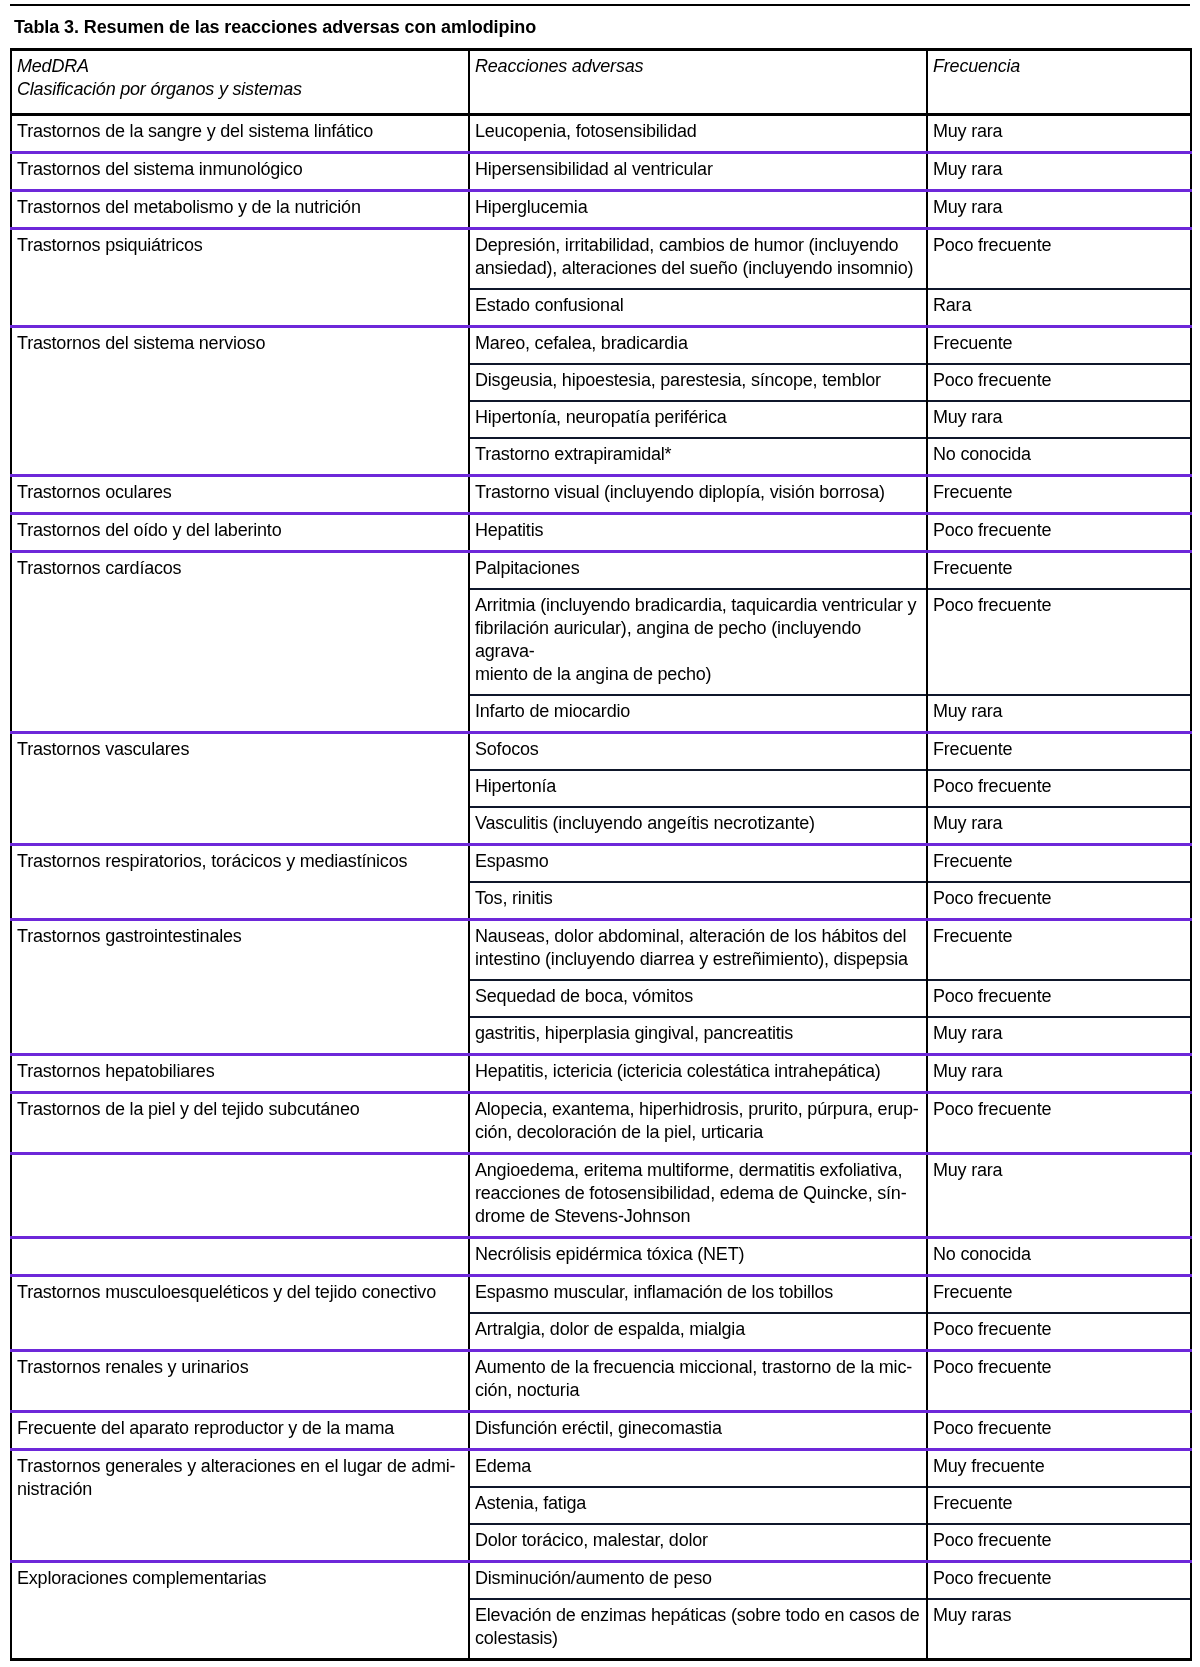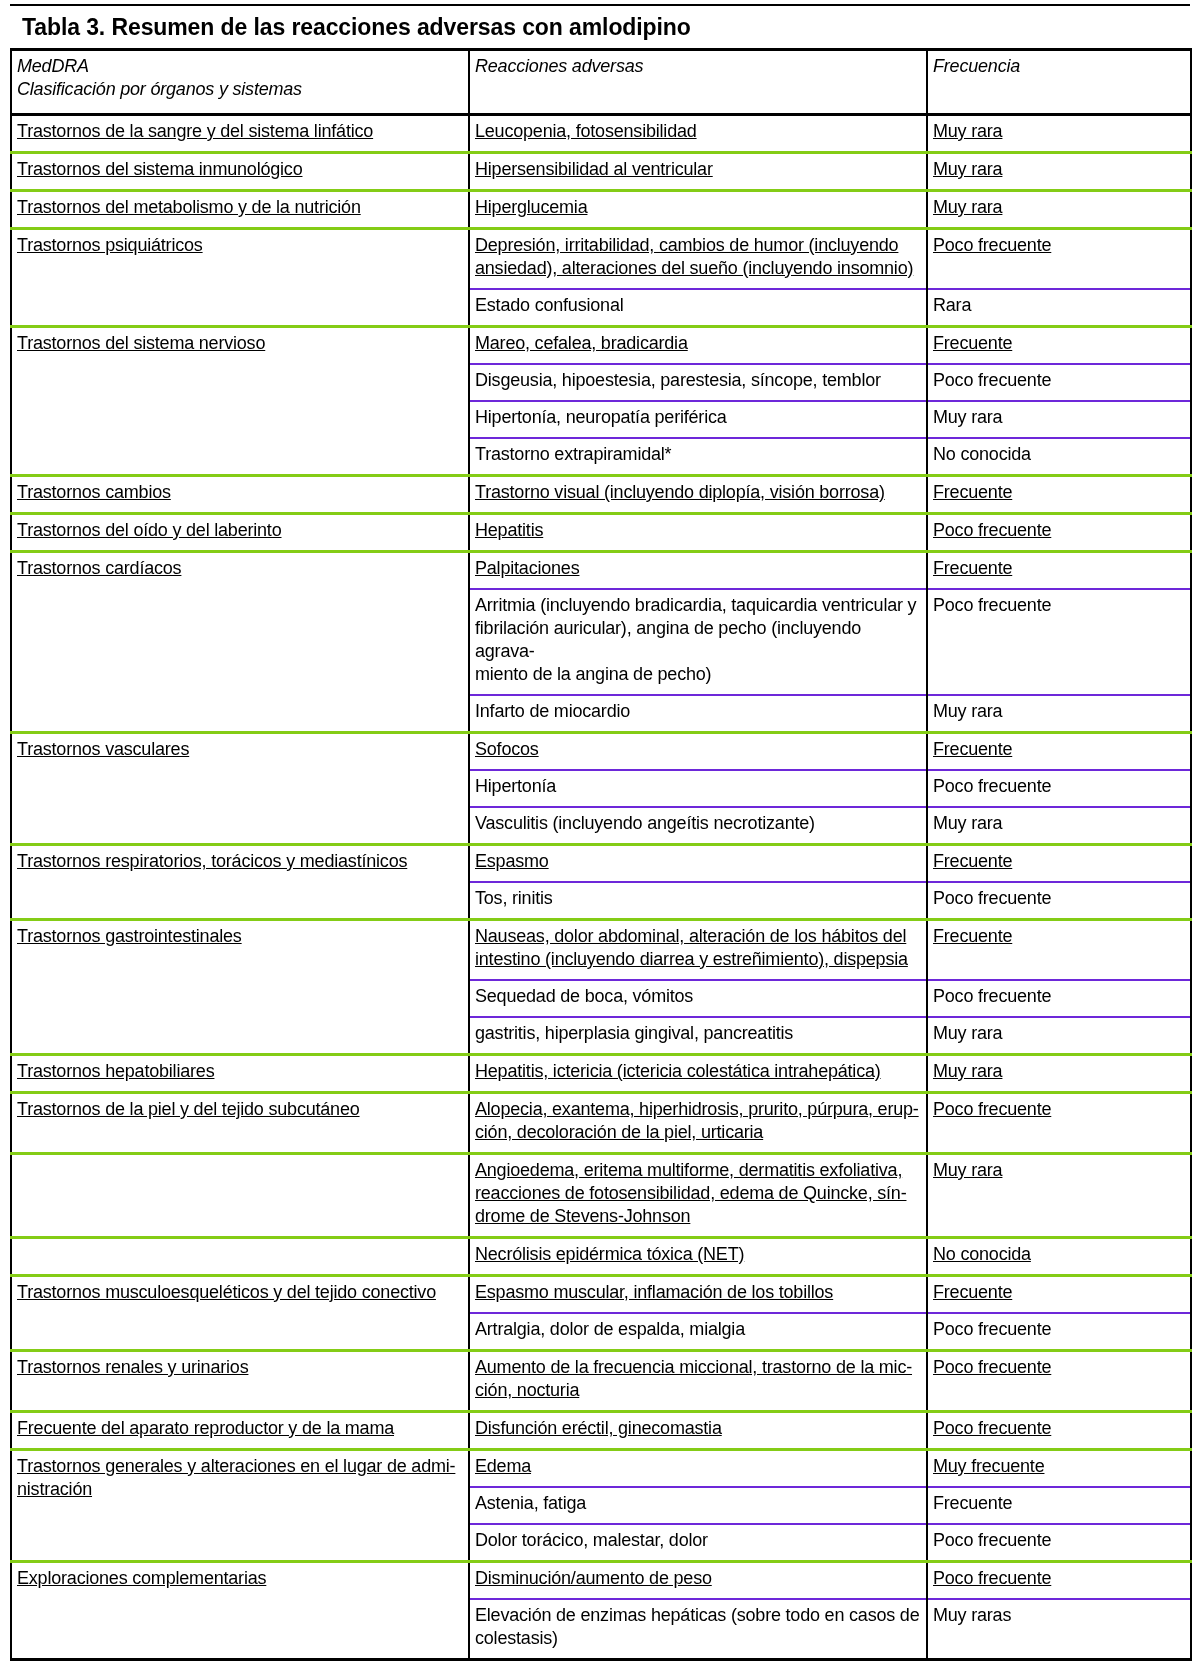--- a/index.html
+++ b/index.html
@@ -14,25 +14,25 @@
     box-sizing: border-box;
     padding: 0 10px;
     background: #ffffff;
   }
   .top-rule {
     border: none;
     border-top: 2px solid #000;
     margin: 4px 0 0 0;
   }
   .table-title {
-    font-size: 23px;
+    font-size: 18px;
     line-height: 24px;
     font-weight: bold;
     letter-spacing: -0.1px;
-    margin: 9px 0 9px 12px;
+    margin: 9px 0 9px 4px;
   }
   table.adr-table {
     width: 1180px;
     border-collapse: collapse;
     table-layout: fixed;
     border: 2px solid #000;
     border-top-width: 3px;
     border-bottom-width: 3px;
     font-size: 18px;
     letter-spacing: -0.2px;
@@ -49,22 +49,22 @@
     line-height: 23px;
     white-space: pre-line;
     overflow: hidden;
   }
   .adr-table thead th {
     font-style: italic;
     font-weight: normal;
     padding-bottom: 12px;
     border-bottom: 3px solid #000;
   }
-  .adr-table tbody tr.group-start > td { border-top: 3px solid #84cc16; text-decoration: underline; }
-  .adr-table tbody tr.sub-row > td   { border-top: 2px solid #6d28d9; }
+  .adr-table tbody tr.group-start > td { border-top: 3px solid #6d28d9; }
+  .adr-table tbody tr.sub-row > td   { border-top: 2px solid #0f172a; }
 </style>
 </head>
 <body>
 
 <div class="page">
   <hr class="top-rule">
   <div class="table-title">Tabla 3. Resumen de las reacciones adversas con amlodipino</div>
 
   <table class="adr-table">
     <colgroup>
@@ -117,21 +117,21 @@
         </tr>
         <tr class="sub-row">
           <td>Hipertonía, neuropatía periférica</td>
           <td>Muy rara</td>
         </tr>
         <tr class="sub-row">
           <td>Trastorno extrapiramidal*</td>
           <td>No conocida</td>
         </tr>
         <tr class="group-start">
-          <td rowspan="1">Trastornos cambios</td>
+          <td rowspan="1">Trastornos oculares</td>
           <td>Trastorno visual (incluyendo diplopía, visión borrosa)</td>
           <td>Frecuente</td>
         </tr>
         <tr class="group-start">
           <td rowspan="1">Trastornos del oído y del laberinto</td>
           <td>Hepatitis</td>
           <td>Poco frecuente</td>
         </tr>
         <tr class="group-start">
           <td rowspan="3">Trastornos cardíacos</td>

